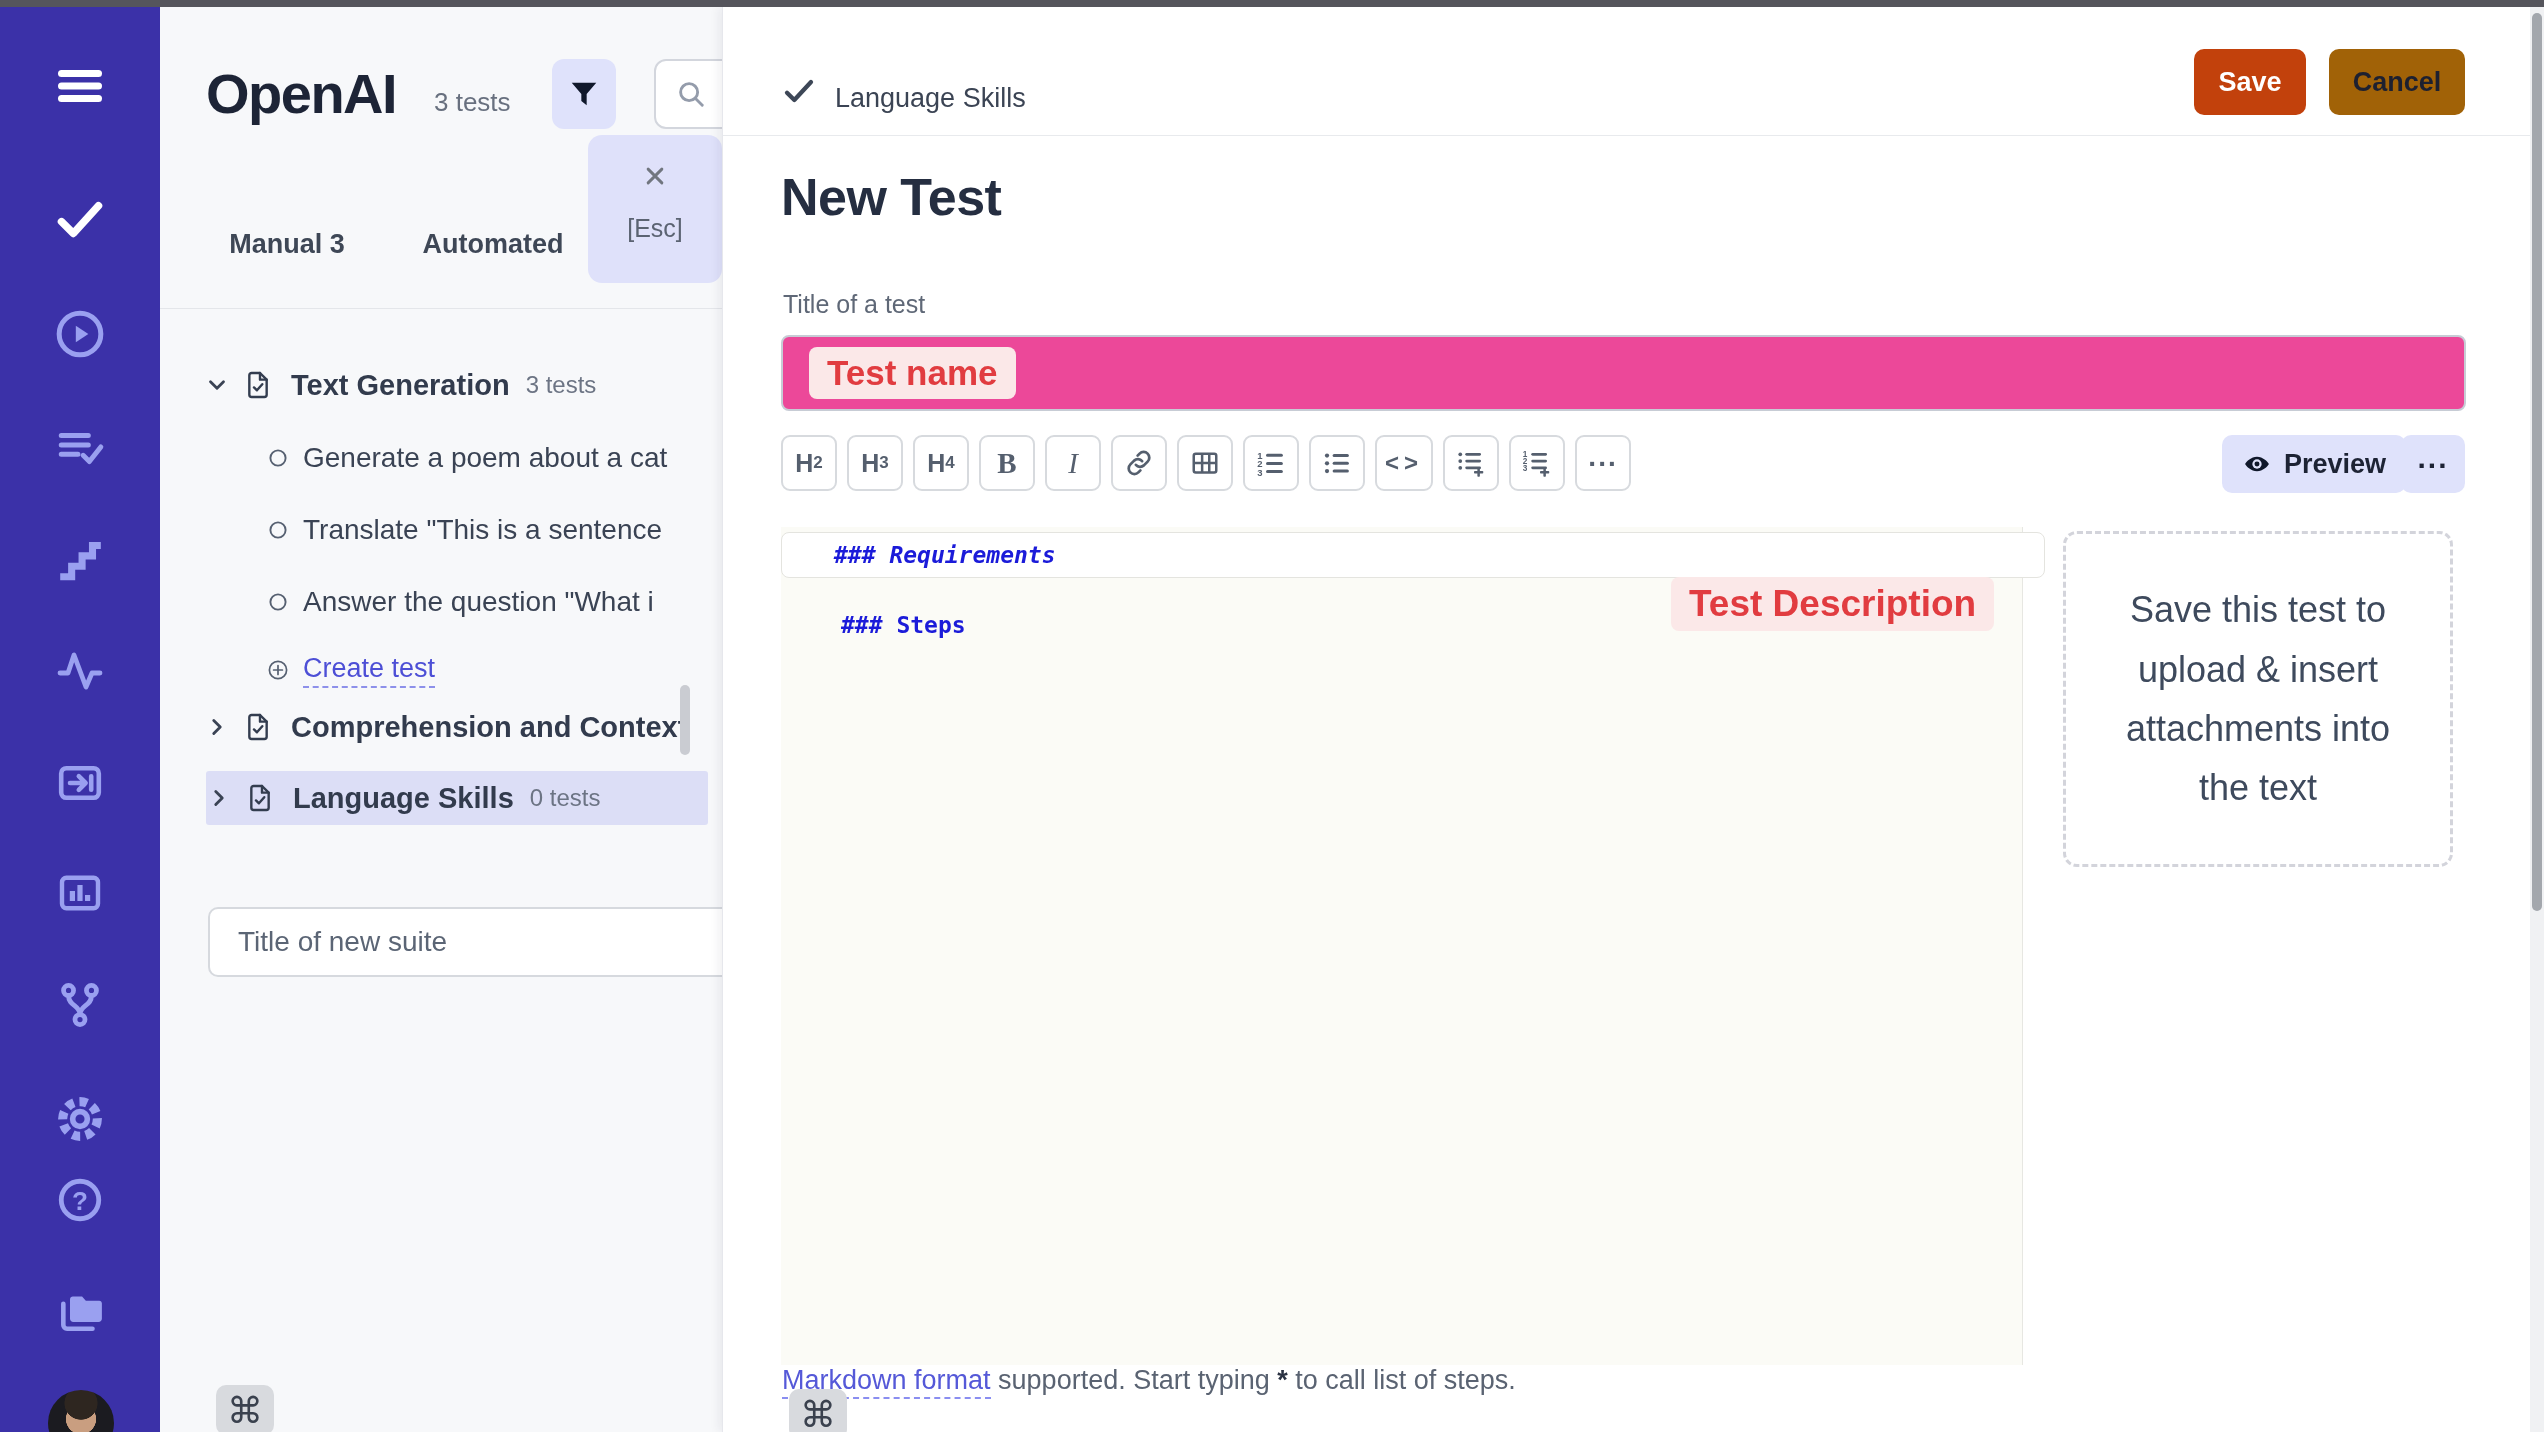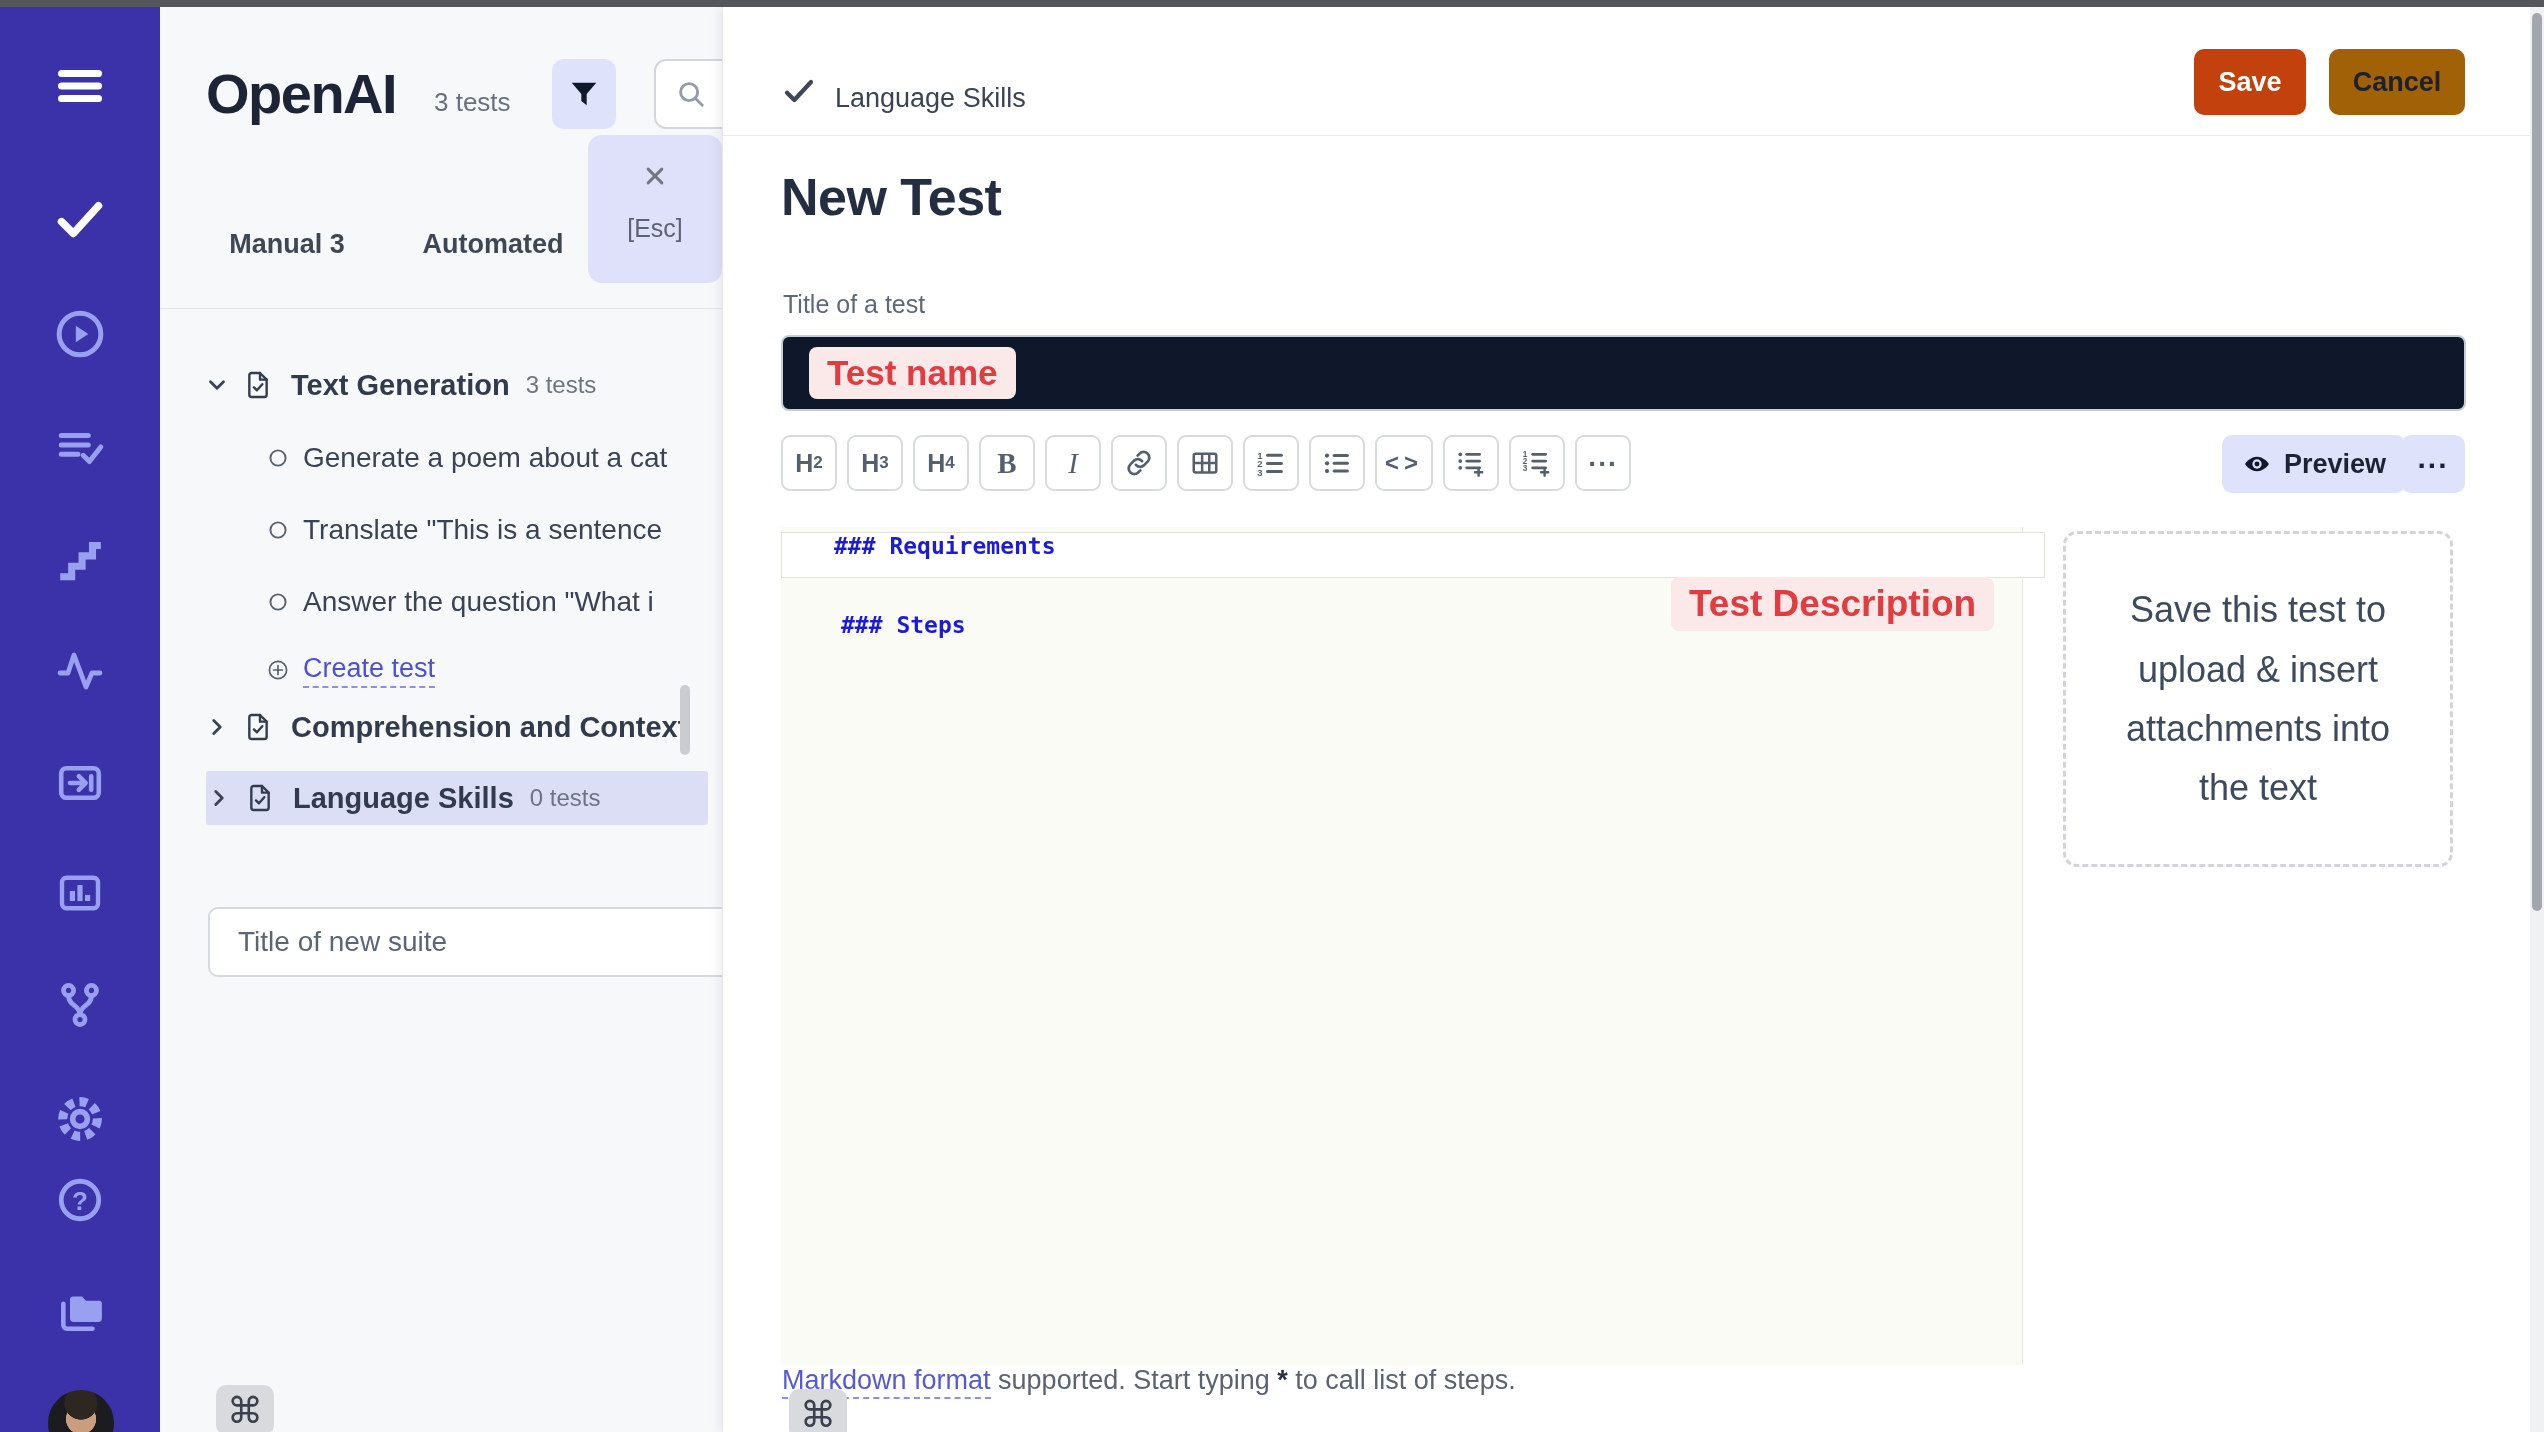--- a/index.html
+++ b/index.html
@@ -87,21 +87,21 @@
   .crumb-title { left:112px; top:76px; font-size:27px; font-weight:500; color:#3b4454; }
   .btn { position:absolute; display:flex; align-items:center; justify-content:center; border-radius:10px; font-size:27px; cursor:pointer; }
   .btn-save { left:1471px; top:42px; width:112px; height:66px; background:#c2410c; color:#fff; font-weight:600; }
   .btn-cancel { left:1606px; top:42px; width:136px; height:66px; background:#a16207; color:#1d2030; font-weight:700; }
   .header-divider { left:0; top:128px; width:1808px; height:1px; background:#e8eaed; }
 
   .page-title { left:58px; top:160px; font-size:52px; font-weight:800; color:#252e41; letter-spacing:-0.5px; }
   .field-label { left:60px; top:283px; font-size:25px; color:#5f6877; }
   .tags-hint { right:92px; top:283px; font-size:25px; color:#5a6372; }
   .title-input {
-    left:58px; top:328px; width:1685px; height:76px; background:#0f172a;
+    left:58px; top:328px; width:1685px; height:76px; background:#ec4899;
     border:2px solid #c7ccd5; border-radius:8px;
   }
   .red-note {
     position:absolute; background:#fbe8e8; color:#e13c40; font-weight:700;
     border-radius:8px; padding:6px 18px; white-space:nowrap;
   }
   .note-name { left:26px; top:10px; font-size:35px; }
   .note-desc { left:948px; top:570px; font-size:37px; }
 
   .toolbar { left:58px; top:428px; display:flex; gap:10px; }
@@ -116,21 +116,21 @@
   .tb-code { letter-spacing:5px; font-size:24px; font-weight:700; }
   .tb-more { font-size:28px; font-weight:700; letter-spacing:2px; padding-bottom:12px; }
   .tbsvg { width:30px; height:30px; }
   .btn-preview { left:1499px; top:428px; width:184px; height:58px; background:#dfe2fb; color:#1d2334; gap:12px; font-weight:700; }
   .btn-more2 { left:1678px; top:428px; width:64px; height:58px; background:#dfe2fb; color:#1d2334; font-weight:800; font-size:30px; letter-spacing:2px; }
   .btn-more2 span { margin-top:-12px; }
 
   .editor { left:58px; top:520px; width:1242px; height:838px; background:#fbfbf6; border-right:1px solid #e7e7e2; }
   .editor-line1 {
     left:58px; top:525px; width:1264px; height:46px; background:#fff;
-    border:1px solid #e4e4df; border-radius:0; display:flex; align-items:flex-start;
+    border:1px solid #e4e4df; border-radius:8px; display:flex; align-items:center;font-style:italic;
   }
   .mono-md { font-family:"DejaVu Sans Mono",monospace; font-weight:700; font-size:23px; color:#1b1bd9;margin-left:8px; }
   .editor-line1 .mono-md { margin-left:52px; }
   .editor-line2 { left:110px; top:605px; }
 
   .attach-box {
     left:1340px; top:524px; width:390px; height:336px; background:#fff;
     border:3px dashed #d3d4db; border-radius:14px;
     display:flex; align-items:center; justify-content:center;
   }

